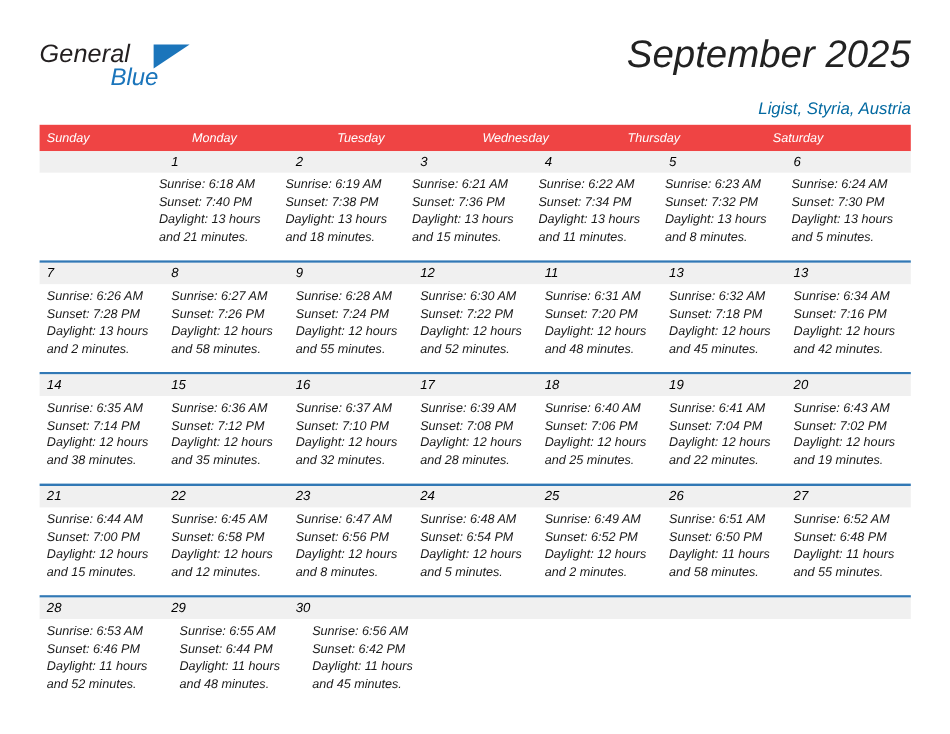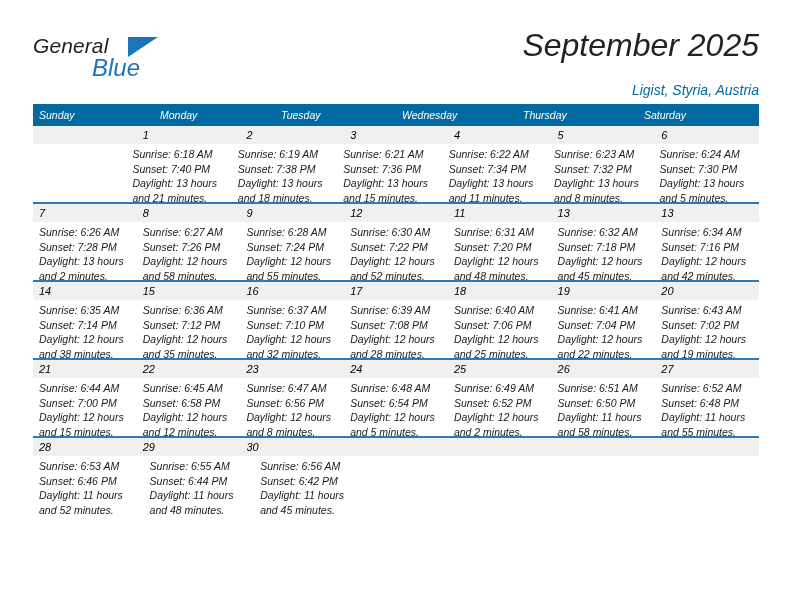--- a/index.html
+++ b/index.html
@@ -55,21 +55,21 @@
     top: 3px;
     width: 0;
     height: 0;
     border-left: 30px solid #1b75bb;
     border-bottom: 20px solid transparent;
   }
   .logo-blue {
     position: absolute;
     left: 59px;
     top: 20px;
-    font-size: 24px;
+    font-size: 20px;
     color: #1b75bb;
     font-family: "Liberation Sans", sans-serif;
   }
 
   .titles {
     position: absolute;
     right: 0;
     top: 0;
     text-align: right;
   }
@@ -92,21 +92,21 @@
   
   .calendar {
     position: absolute;
     left: 33px;
     top: 104px;
     width: 726px;
   }
 
   .dow-row {
     display: flex;
-    background: #0369a1;
+    background: #ef4444;
     height: 22px;
   }
   .dow-cell {
     flex: 1 1 0;
     color: #ffffff;
     font-size: 10.5px;
     line-height: 22px;
     padding-left: 6px;
     box-sizing: border-box;
     white-space: nowrap;
@@ -129,21 +129,21 @@
     flex: 1 1 0;
     font-size: 11px;
     line-height: 18px;
     padding-left: 6px;
     box-sizing: border-box;
     color: #000000;
   }
 
   .week-body-row {
     display: flex;
-    height: 58px;
+    height: 73px;
     background: #ffffff;
   }
   .info-cell {
     flex: 1 1 0;
     padding: 3px 6px 0 6px;
     box-sizing: border-box;
   }
   .info-line {
     font-size: 10.5px;
     line-height: 14.5px;

